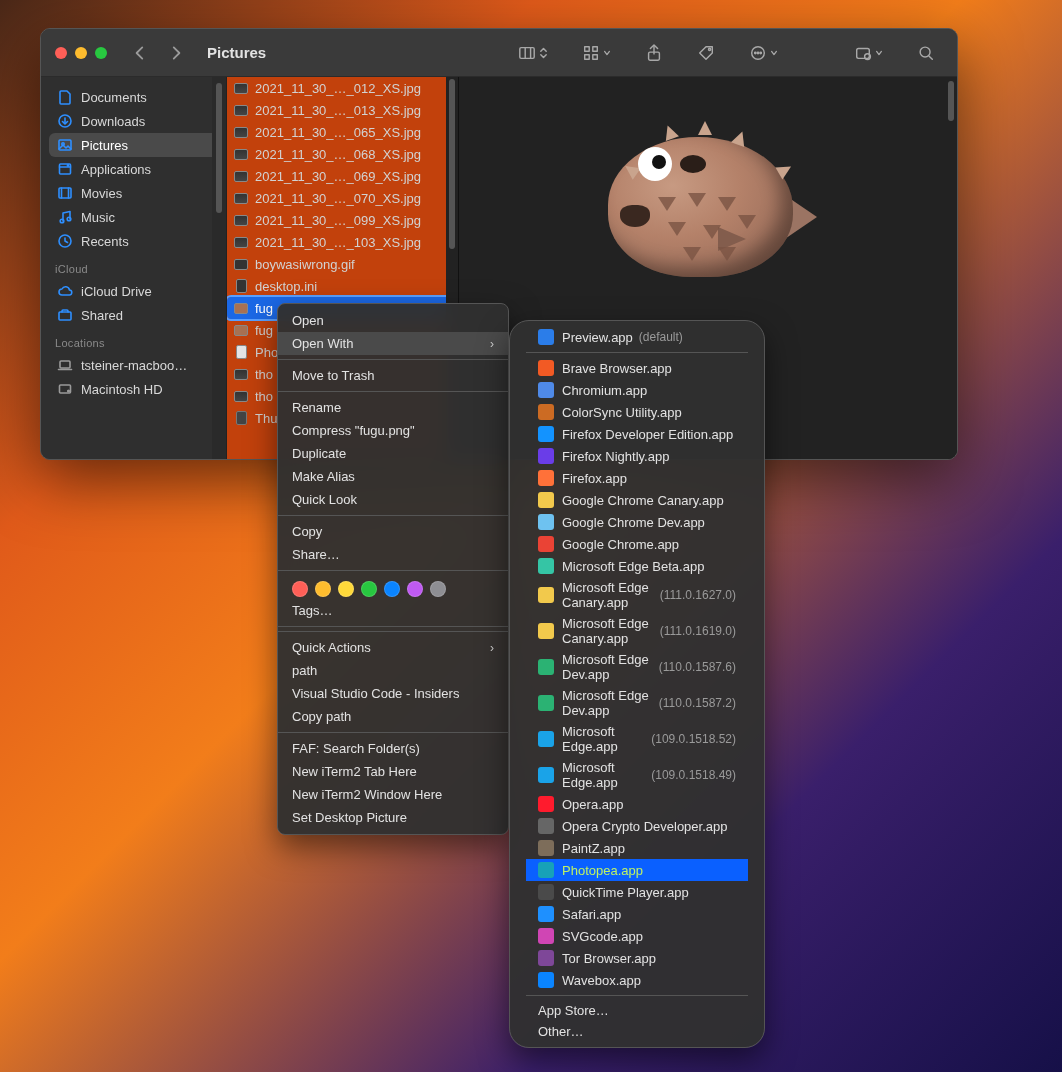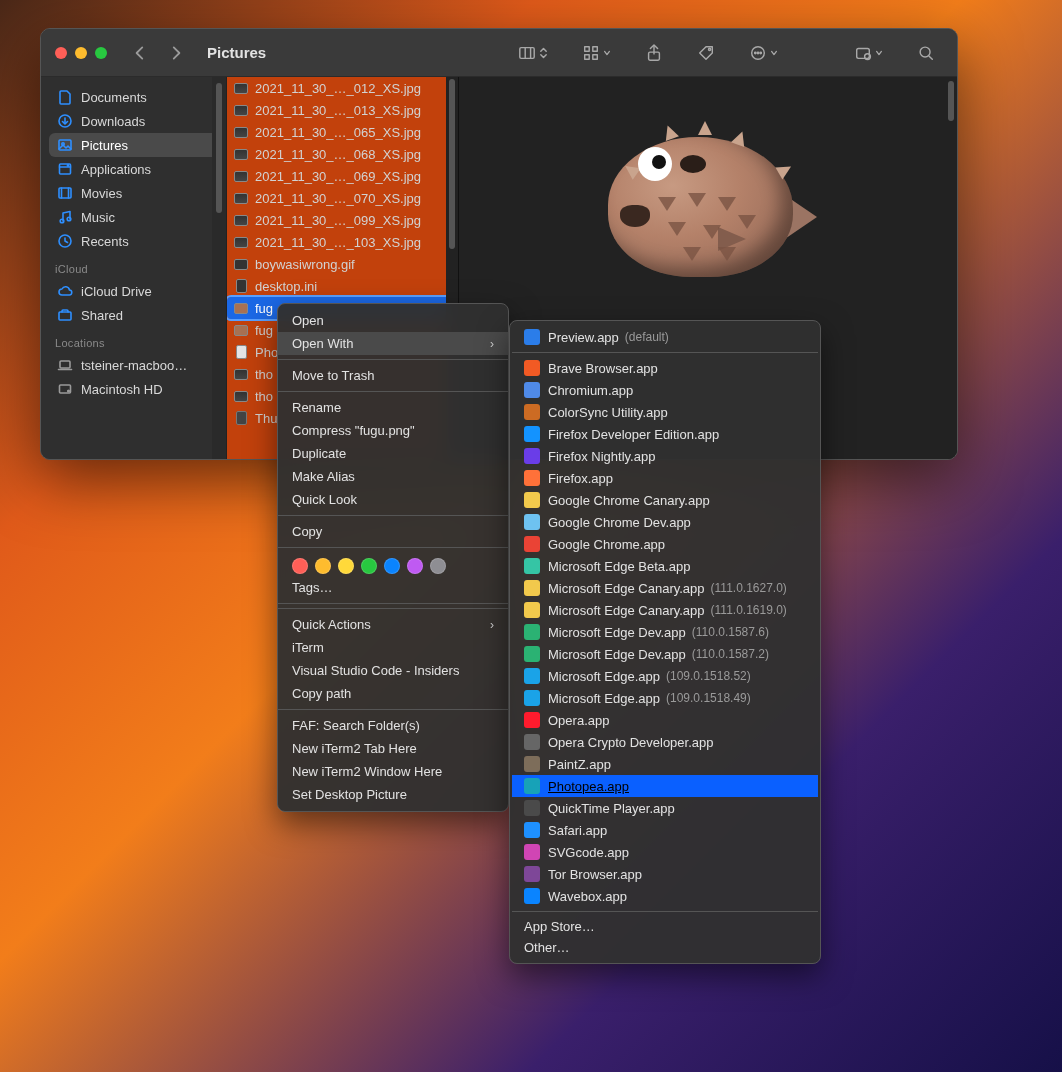--- a/index.html
+++ b/index.html
@@ -77,27 +77,27 @@
     padding:5px 0; color:#e2e2e2; font-size:13px;
   }
   .ctx-item{ padding:4px 14px; display:flex; align-items:center; justify-content:space-between;}
   .ctx-item.highlight{ background:#4a4a4a;}
   .ctx-sep{ height:1px; background:#555; margin:4px 0;}
   .ctx-sub .chev{ font-size:12px; color:#ccc;}
   .tag-row{ display:flex; gap:7px; padding:6px 14px 2px;}
   .tag-row span{ width:16px; height:16px; border-radius:50%; display:block; border:1px solid rgba(255,255,255,.15);}
   
   .submenu{
-    position:absolute; top:320px; left:509px; width:312px;
-    background:rgba(48,48,48,0.96); border:1px solid #555; border-radius:8px;
+    position:absolute; top:320px; left:509px; width:256px;
+    background:rgba(48,48,48,0.96); border:1px solid #555; border-radius:20px;
     box-shadow:0 12px 30px rgba(0,0,0,.5);
-    padding:5px 2px; color:#e2e2e2; font-size:13px;
+    padding:5px 16px; color:#e2e2e2; font-size:13px;
   }
   .app-row{ padding:3px 12px; display:flex; align-items:center; gap:8px;}
-  .app-row.highlight{ background:#0a60ff; color:#000000;text-decoration:underline;}
+  .app-row.highlight{ background:#0a60ff; color:#bef264;}
   .app-row .aicon{ width:16px; height:16px; border-radius:3px; display:flex; align-items:center; justify-content:center; font-size:10px; font-weight:bold; color:#fff; flex-shrink:0;}
   .app-row .suffix{ color:#9a9a9a; font-size:12px; margin-left:-2px;}
   
   svg{ stroke:currentColor; fill:none; stroke-width:1.6; stroke-linecap:round; stroke-linejoin:round; }
 </style>
 </head>
 <body>
 
 <div class="finder">
   <div class="titlebar">
@@ -458,41 +458,44 @@
   <div class="ctx-item">
       <span>Make Alias</span>
     </div>
   <div class="ctx-item">
       <span>Quick Look</span>
     </div>
   <div class="ctx-sep"></div>
   <div class="ctx-item">
       <span>Copy</span>
     </div>
+  <div class="ctx-item">
+      <span>Share…</span>
+    </div>
   <div class="ctx-sep"></div>
   <div class="tag-row" id="tagrow">
       <span style="background: rgb(255, 95, 87);"></span>
       <span style="background: rgb(254, 188, 46);"></span>
       <span style="background: rgb(255, 217, 58);"></span>
       <span style="background: rgb(40, 200, 64);"></span>
       <span style="background: rgb(10, 132, 255);"></span>
       <span style="background: rgb(191, 90, 242);"></span>
       <span style="background: rgb(142, 142, 147);"></span>
     </div>
   <div class="ctx-item">
       <span>Tags…</span>
     </div>
   <div class="ctx-sep"></div>
   <div class="ctx-sep"></div>
   <div class="ctx-item ctx-sub">
     <span>Quick Actions</span>
       <span class="chev">›</span>
   </div>
   <div class="ctx-item">
-      <span>iTerm</span>
+      <span>path</span>
     </div>
   <div class="ctx-item">
       <span>Visual Studio Code - Insiders</span>
     </div>
   <div class="ctx-item">
       <span>Copy path</span>
     </div>
   <div class="ctx-sep"></div>
   <div class="ctx-item">
       <span>FAF: Search Folder(s)</span>

